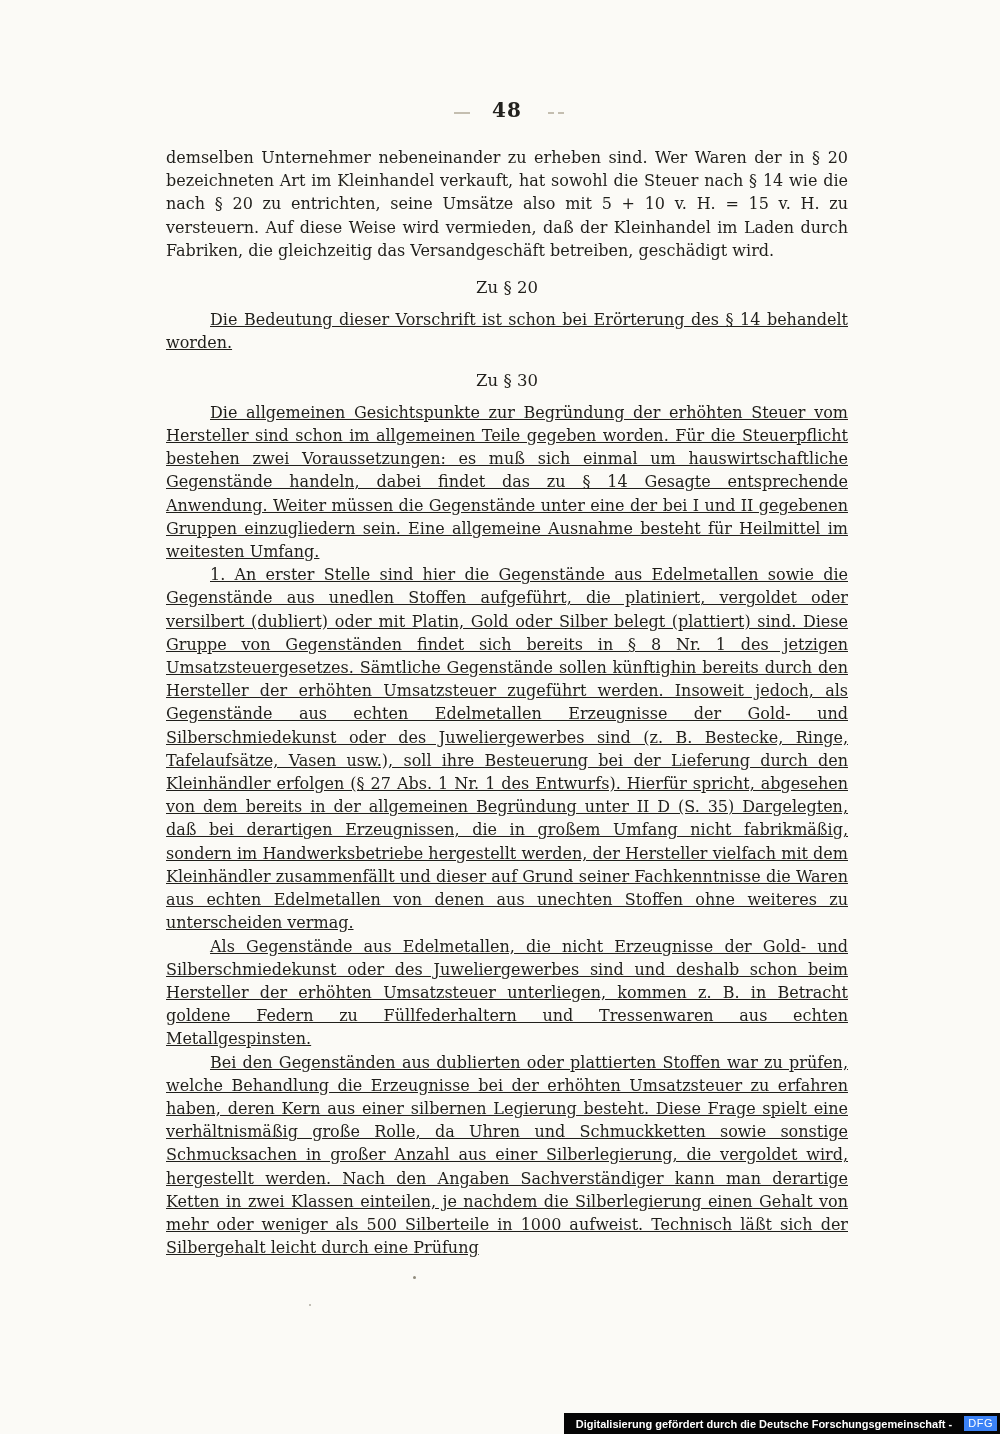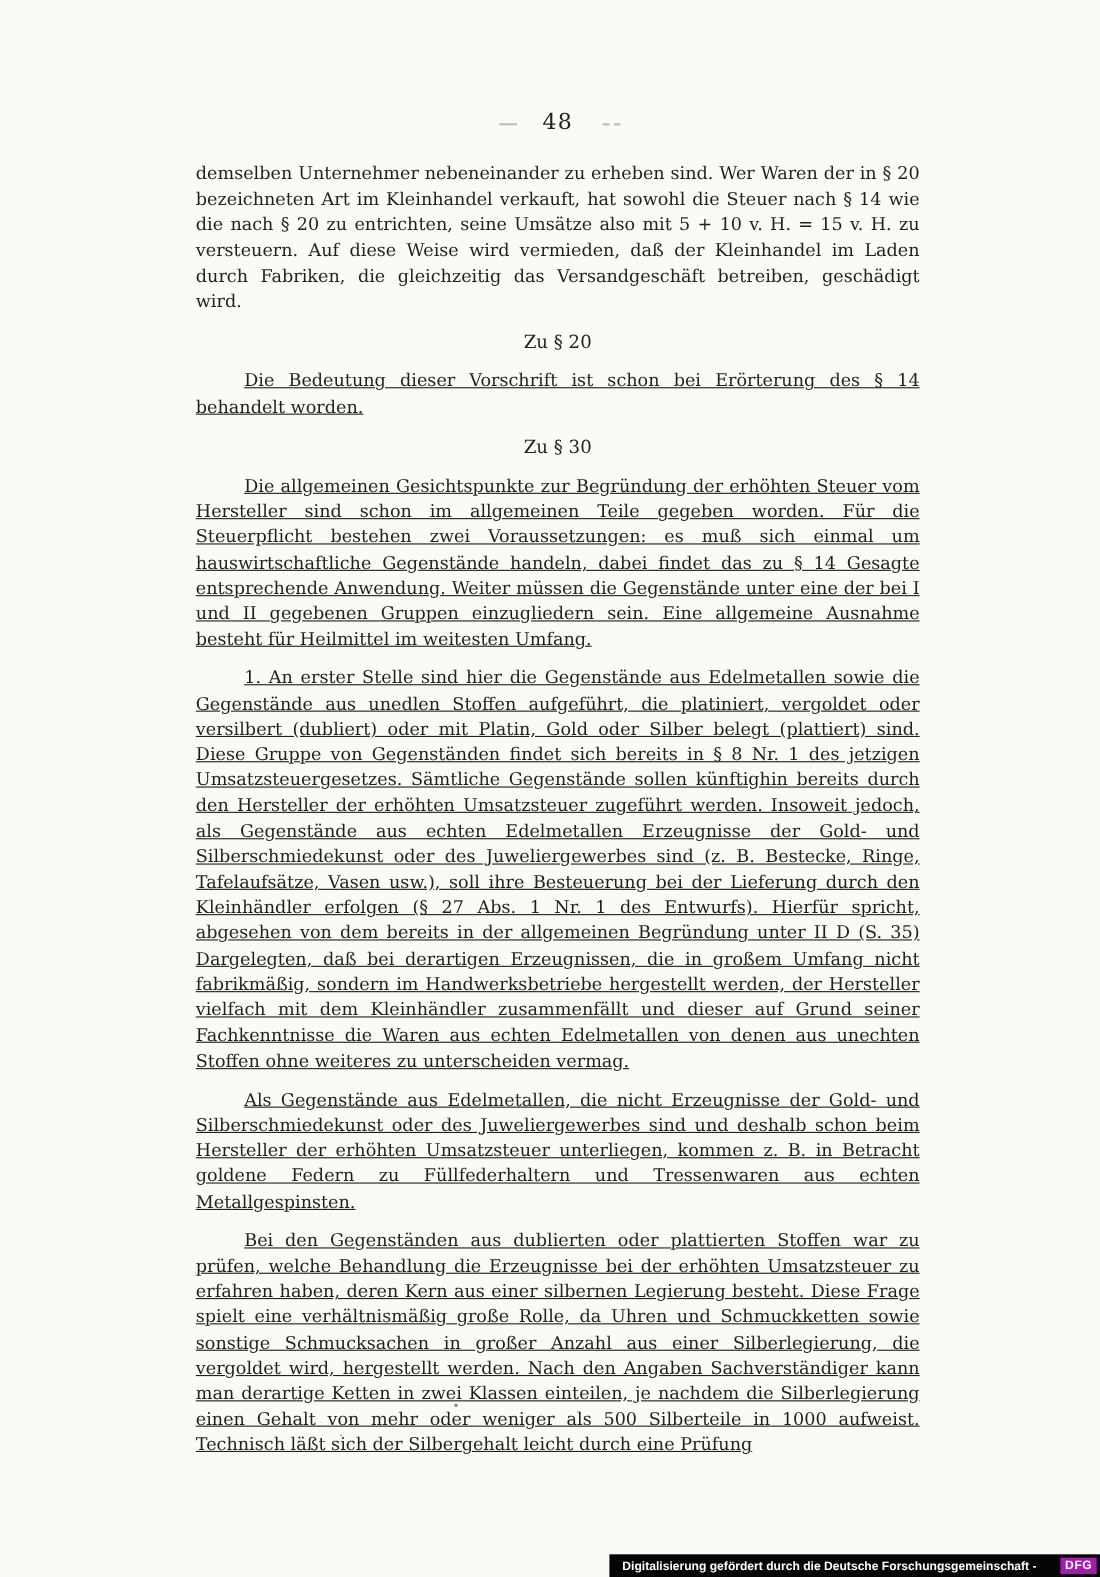--- a/index.html
+++ b/index.html
@@ -18,41 +18,41 @@
     top: 0;
     width: 682px;
   }
   .pagenum-row {
     margin-top: 98px;
     text-align: center;
     position: relative;
     height: 26px;
   }
   .pagenum {
-    font-weight: normal;
+    font-weight: bold;
     font-size: 20px;
     letter-spacing: 1px;
     color: #23221e;
   }
   .print-mark {
     position: absolute;
     top: 14px;
     width: 16px;
     border-top: 2px solid #c4beb0;
   }
   .print-mark.left  { left: 288px; }
   .print-mark.right { left: 382px; border-top-style: dashed; }
   .body-text {
     margin-top: 22px;
     font-size: 16px;
     line-height: 23.2px;
     text-align: justify;
     text-justify: inter-word;
   }
-  .body-text p { margin: 12px; }
+  .body-text p { margin: 0; }
   .body-text p.indent { text-indent: 44px; text-decoration: underline; }
   .heading {
     text-align: center;
     font-size: 16.5px;
     font-weight: normal;
     margin: 14px 0 9px 0;
   }
   .speck {
     position: absolute;
     background: #8f8a7c;
@@ -69,26 +69,26 @@
     color: #ffffff;
     display: flex;
     align-items: center;
     padding: 0 3px 0 12px;
     font-family: "Liberation Sans", "DejaVu Sans", sans-serif;
     font-size: 11px;
     font-weight: bold;
     white-space: nowrap;
   }
   .dfg-logo {
-    margin-left: 22px;
-    background: #a21caf;
+    margin-left: 12px;
+    background: #3b82f6;
     color: #ffffff;
     padding: 1px 4px 2px 4px;
     font-size: 11px;
-    font-weight: bold;
+    font-weight: normal;
     letter-spacing: .5px;
   }
 </style>
 </head>
 <body>
 
 <div class="page-inner">
 
   <div class="pagenum-row">
     <span class="print-mark left"></span>

